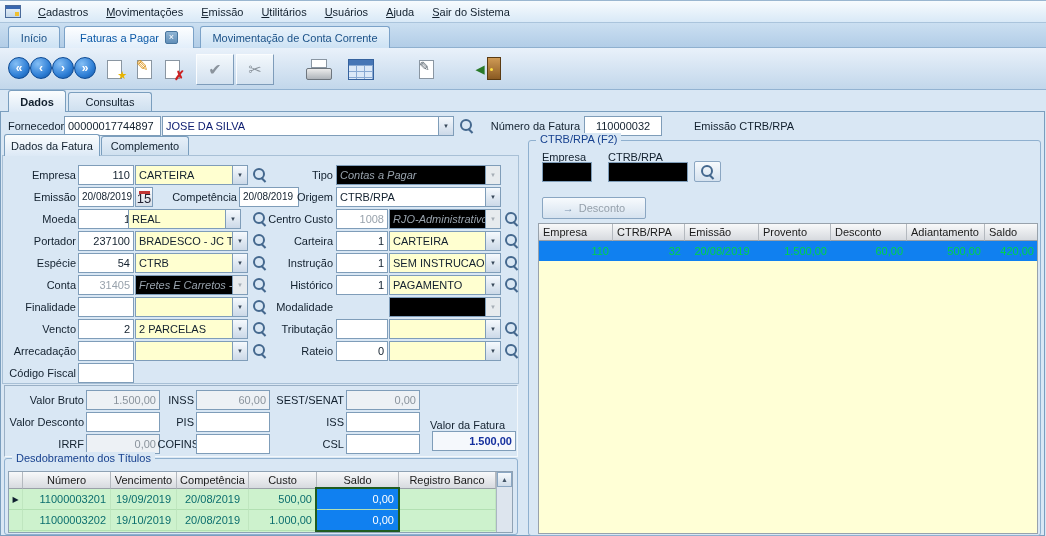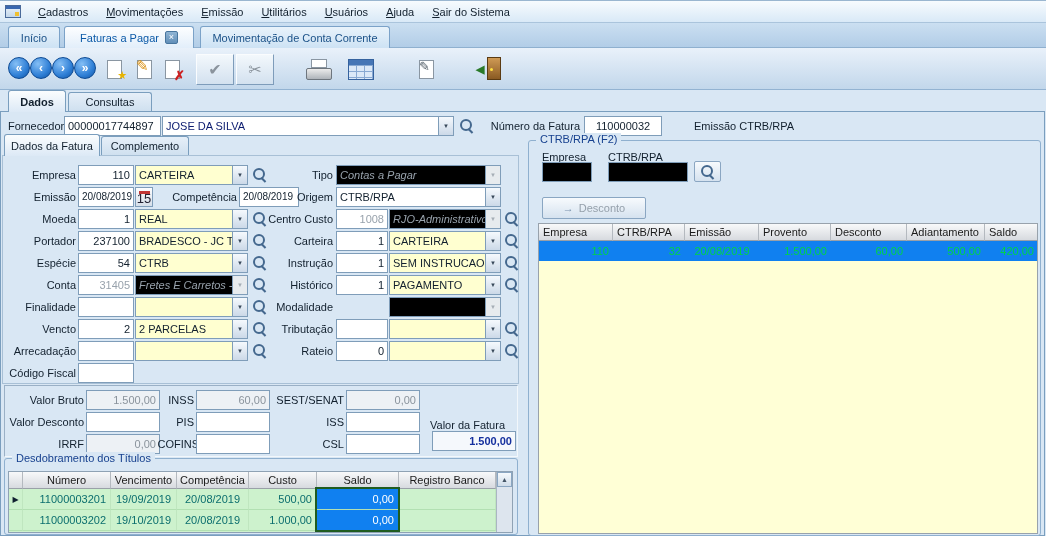--- a/index.html
+++ b/index.html
@@ -221,21 +221,21 @@
     <span class="lbl" style="left:250px;top:186px;width:83px">Origem</span>
     <div class="field combo" style="left:336px;top:186px;width:165px">
       <span class="ctext">CTRB/RPA</span>
         <span class="carrow"></span>
     </div>
   </div>
 
   <div style="display:contents">
     <span class="lbl" style="left:2px;top:208px;width:74px">Moeda</span>
     <div class="field r" style="left:78px;top:208px;width:56px">1</div>
-    <div class="field combo yellow" style="left:135px;top:208px;width:113px">
+    <div class="field combo yellow" style="left:128px;top:208px;width:113px">
       <span class="ctext">REAL</span>
         <span class="carrow"></span>
     </div>
     <span class="magic" style="position:absolute;left:252px;top:210px"></span>
   </div>
   <div style="display:contents">
     <span class="lbl" style="left:250px;top:208px;width:83px">Centro Custo</span>
     <div class="field r graytext" style="left:336px;top:208px;width:52px">1008</div>
     <div class="field combo grayed" style="left:389px;top:208px;width:112px">
       <span class="ctext">RJO-Administrativo</span>

